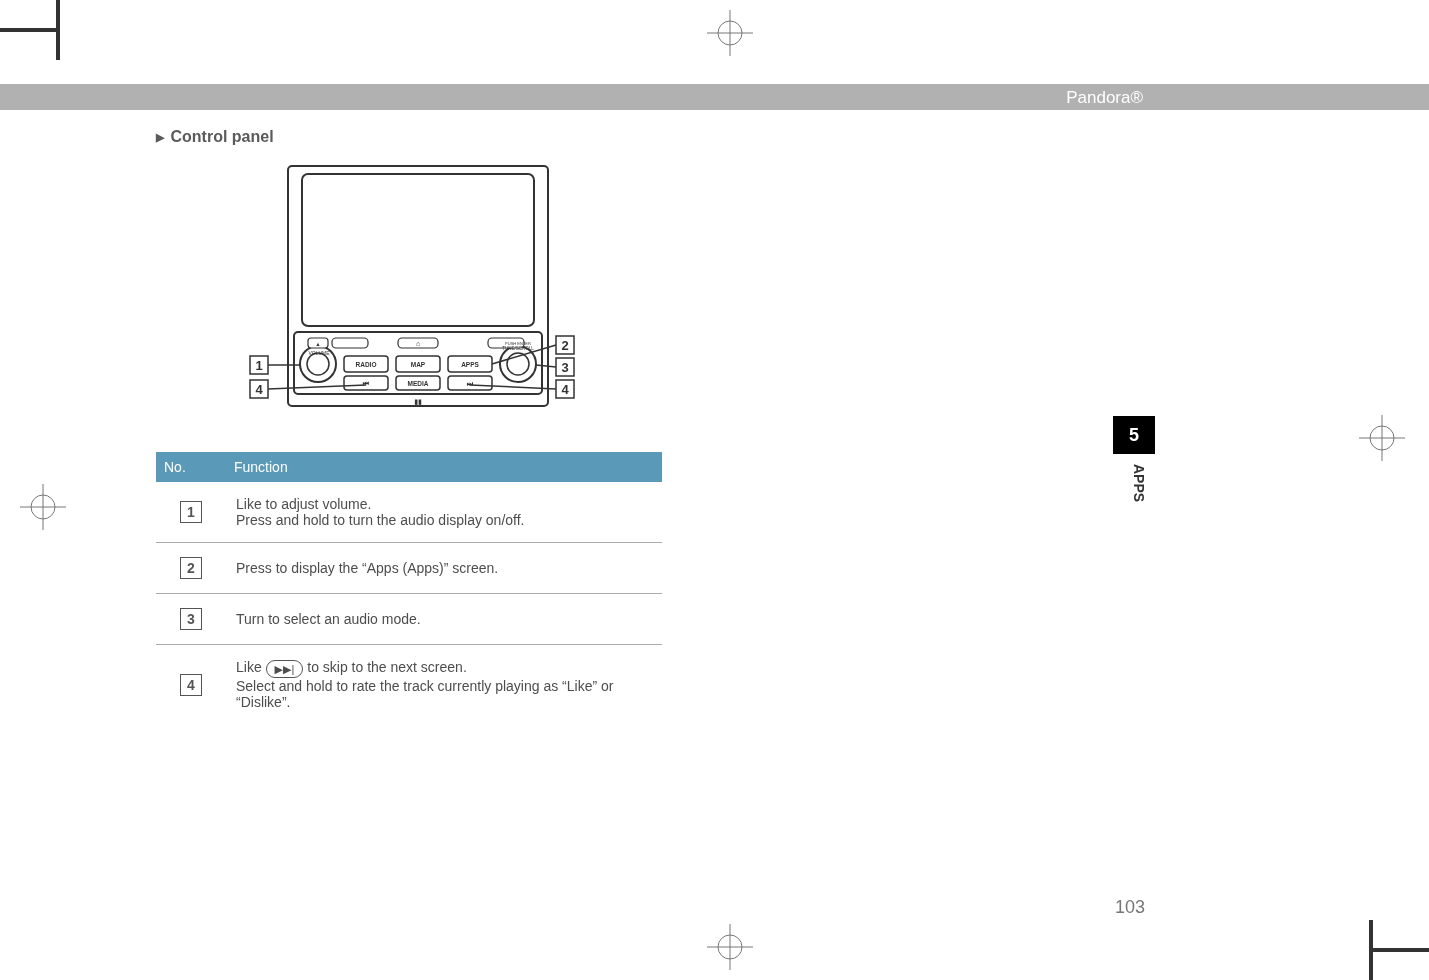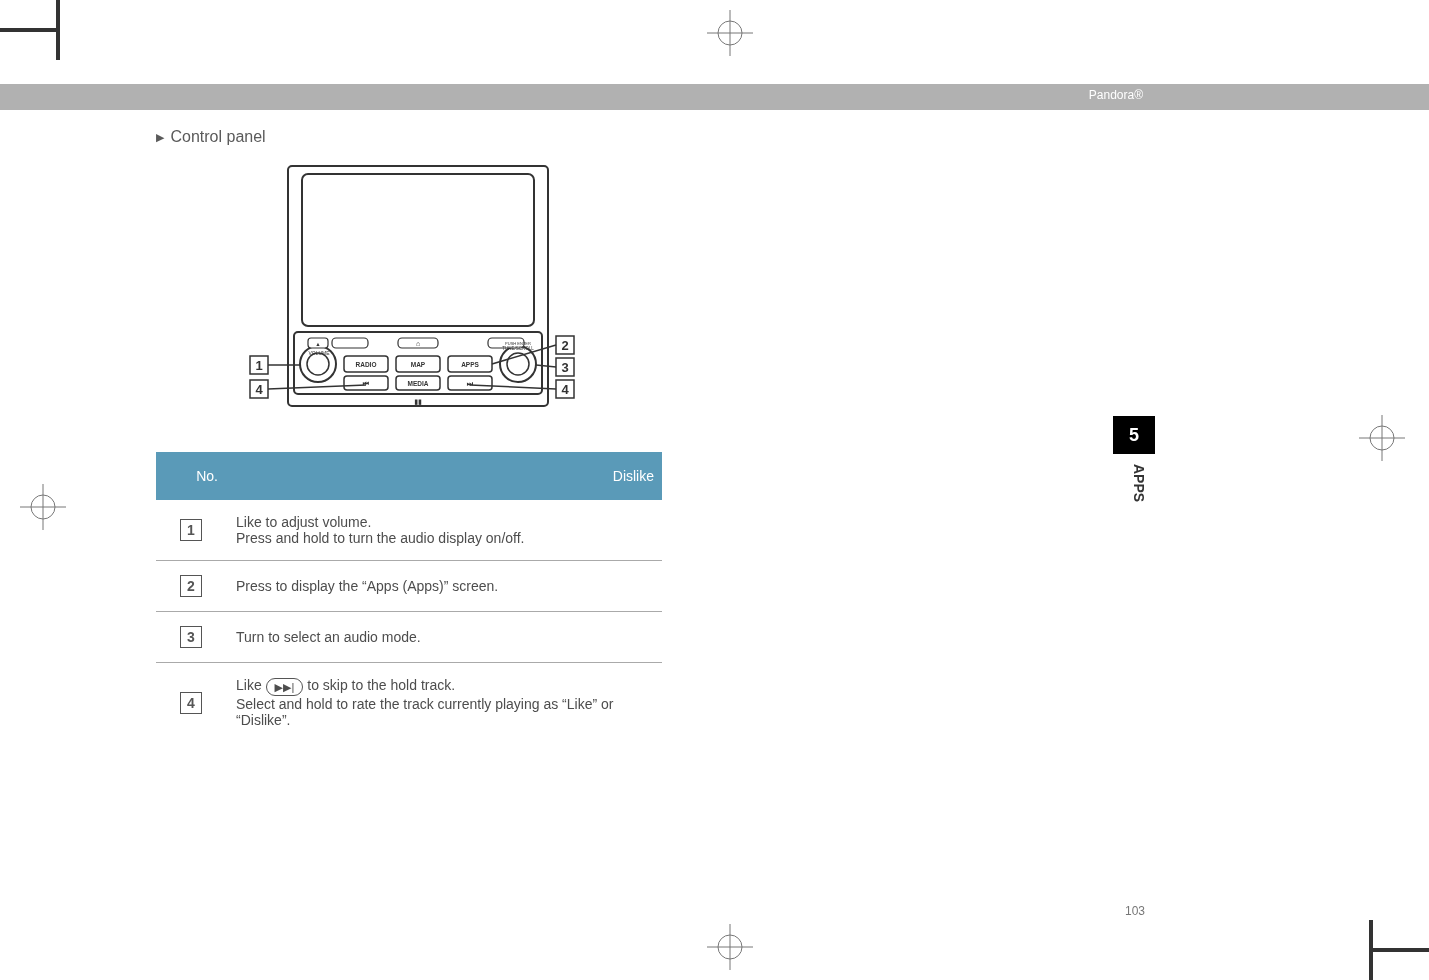--- a/index.html
+++ b/index.html
@@ -36,50 +36,50 @@
     .reg-mark-top svg, .reg-mark-bottom svg,
     .reg-mark-left svg, .reg-mark-right svg { display: block; }
 
     .header-band {
       position: absolute;
       top: 84px; left: 0; right: 0; height: 26px;
       background: #b1b1b1;
     }
     .breadcrumb {
       position: absolute; right: 286px; top: 88px;
-      font-size: 12px; color: #fff; font-weight: 300;
+      font-size: 17px; color: #fff; font-weight: 300;
     }
 
     .content {
       position: absolute;
       top: 128px; left: 156px; width: 506px;
     }
     .section-title {
-      font-size: 16px; font-weight: normal; color: #5a5a5a;
+      font-size: 16px; font-weight: bold; color: #5a5a5a;
       margin-bottom: 14px;
     }
     .section-title::before {
       content: "▶"; font-size: 11px; margin-right: 6px; position: relative; top: -1px;
     }
 
     .panel-image {
       margin-left: 92px; margin-bottom: 28px;
     }
 
     table.func-table {
       width: 100%;
       border-collapse: collapse;
       font-size: 14px;
     }
     table.func-table thead th {
       background: #5a9ab8;
       color: #fff;
       font-weight: 400;
-      padding: 16px 8px;
-      text-align: right;
+      padding: 7px 8px;
+      text-align: left;
     }
     table.func-table thead th:first-child { width: 70px; }
     table.func-table tbody td {
       border-bottom: 1px solid #aaa;
       padding: 14px 10px;
       vertical-align: middle;
       color: #4d4d4d;
     }
     table.func-table tbody tr:last-child td { border-bottom: none; }
     .numbox {
@@ -112,21 +112,21 @@
       position: absolute;
       top: 464px; right: 282px;
       font-size: 14px; font-weight: bold; color: #333;
       writing-mode: vertical-rl;
       text-orientation: mixed;
     }
 
     .page-number {
       position: absolute;
       bottom: 62px; right: 284px;
-      font-size: 12px; color: #777;
+      font-size: 18px; color: #777;
     }
   </style>
 </head>
 <body>
 
 <div class="crop-corner-tl"></div>
 <div class="crop-corner-br"></div>
 
 <div class="reg-mark-top">
   <svg width="46" height="46" viewBox="0 0 46 46">
@@ -225,21 +225,21 @@
       <rect x="308" y="220" width="18" height="18" fill="#fff" stroke="#333" stroke-width="1.5"></rect>
       <text x="317" y="234" font-size="13" text-anchor="middle" font-weight="bold" fill="#333">4</text>
       <line x1="308" y1="229" x2="222" y2="225" stroke="#333" stroke-width="1.5"></line>
     </svg>
   </div>
 
   <table class="func-table">
     <thead>
       <tr>
         <th>No.</th>
-        <th>Dislike</th>
+        <th>Function</th>
       </tr>
     </thead>
     <tbody>
       <tr>
         <td class="center"><span class="numbox">1</span></td>
         <td>
           <span>Like to adjust volume.</span><br>
           <span>Press and hold to turn the audio display on/off.</span>
         </td>
       </tr>
@@ -247,21 +247,21 @@
         <td class="center"><span class="numbox">2</span></td>
         <td><span>Press to display the “Apps (Apps)” screen.</span></td>
       </tr>
       <tr>
         <td class="center"><span class="numbox">3</span></td>
         <td><span>Turn to select an audio mode.</span></td>
       </tr>
       <tr>
         <td class="center"><span class="numbox">4</span></td>
         <td>
-          <span>Like </span><span class="btn-pill">▶▶|</span><span> to skip to the hold track.</span><br>
+          <span>Like </span><span class="btn-pill">▶▶|</span><span> to skip to the next screen.</span><br>
           <span>Select and hold to rate the track currently playing as “Like” or “Dislike”.</span>
         </td>
       </tr>
     </tbody>
   </table>
 </div>
 
 <div class="thumb-tab">
   <span>5</span>
 </div>

